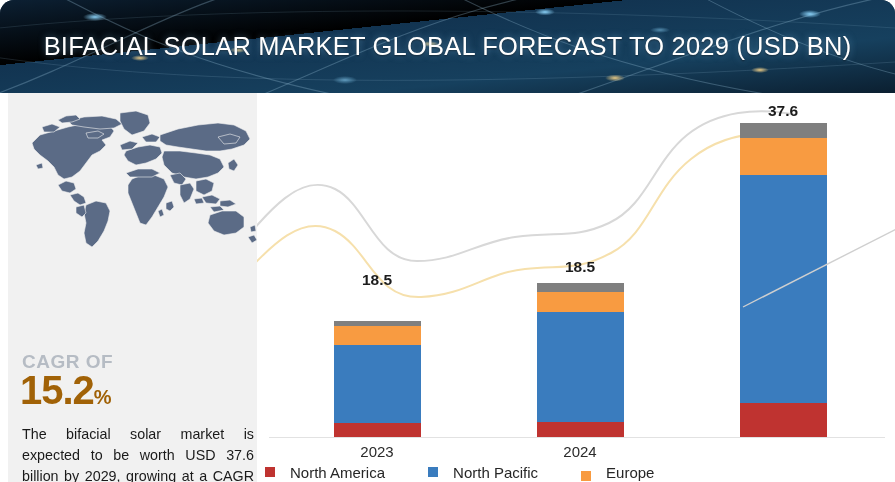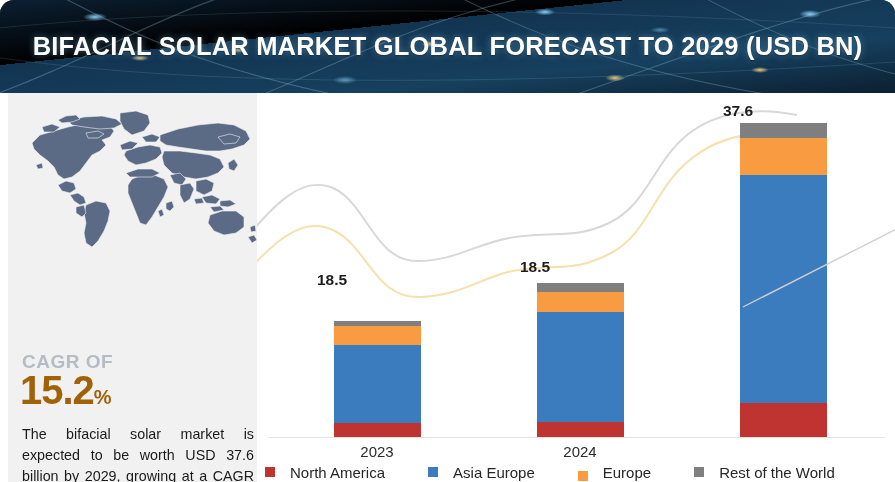--- a/index.html
+++ b/index.html
@@ -22,21 +22,21 @@
       radial-gradient(ellipse 340px 180px at 72% 85%, rgba(30,80,115,.50), rgba(0,0,0,0) 70%),
       linear-gradient(105deg,#0d2336 0%,#102a41 28%,#123košto 0%,#13344d 55%,#0e2437 100%);
     background-color:#10293e;
   }
   .hdr-bg{position:absolute;left:0;top:0;width:895px;height:93px;}
   .header-title{
     position:absolute;left:0;top:0;width:895px;height:93px;
     display:flex;align-items:center;justify-content:center;
     color:#ffffff;
     font-size:25.5px;
-    font-weight:bold;
+    font-weight:normal;
     letter-spacing:.2px;
     white-space:nowrap;
     text-shadow:0 0 7px rgba(120,180,220,.55), 0 1px 2px rgba(0,0,0,.6);
     z-index:4;
     text-align:right;
   }
 
   
   .left-panel{
     position:absolute;left:8px;top:93px;width:257px;height:389px;
@@ -74,21 +74,21 @@
   .bar{position:absolute;width:87px;}
   .seg{position:absolute;left:0;width:100%;}
   .seg-na{background:#bf3330;}
   .seg-ap{background:#3a7cbe;}
   .seg-eu{background:#f89b41;}
   .seg-row{background:#7f7f7f;}
 
   .bar-total{
     position:absolute;
     font-size:15.5px;font-weight:bold;color:#1c1c1c;
-    text-align:left;width:120px;
+    text-align:center;width:120px;
   }
   .x-label{
     position:absolute;
     font-size:15px;color:#2b2b2b;text-align:center;width:120px;
   }
   .bubble-line{position:absolute;left:0;top:0;width:638px;height:389px;z-index:2;}
 
   
   .legend{
     position:absolute;left:257px;top:462px;width:638px;height:20px;
@@ -252,25 +252,21 @@
 
   </div>
 
   <div class="legend">
     <div class="legend-item" style="margin-left:8px;">
       <span class="legend-swatch" style="background:#bf3330;"></span>
       <span class="legend-label">North America</span>
     </div>
     <div class="legend-item" style="margin-left:43px;">
       <span class="legend-swatch" style="background:#3a7cbe;"></span>
-      <span class="legend-label">Asia Europe</span>
+      <span class="legend-label">North Pacific</span>
     </div>
     <div class="legend-item" style="margin-left:43px;align-items:flex-end;">
       <span class="legend-swatch" style="background:#f89b41;"></span>
       <span class="legend-label">Europe</span>
     </div>
-    <div class="legend-item" style="margin-left:43px;">
-      <span class="legend-swatch" style="background:#7f7f7f;"></span>
-      <span class="legend-label">Rest of the World</span>
-    </div>
   </div>
 
 </div>
 
 </body></html>

